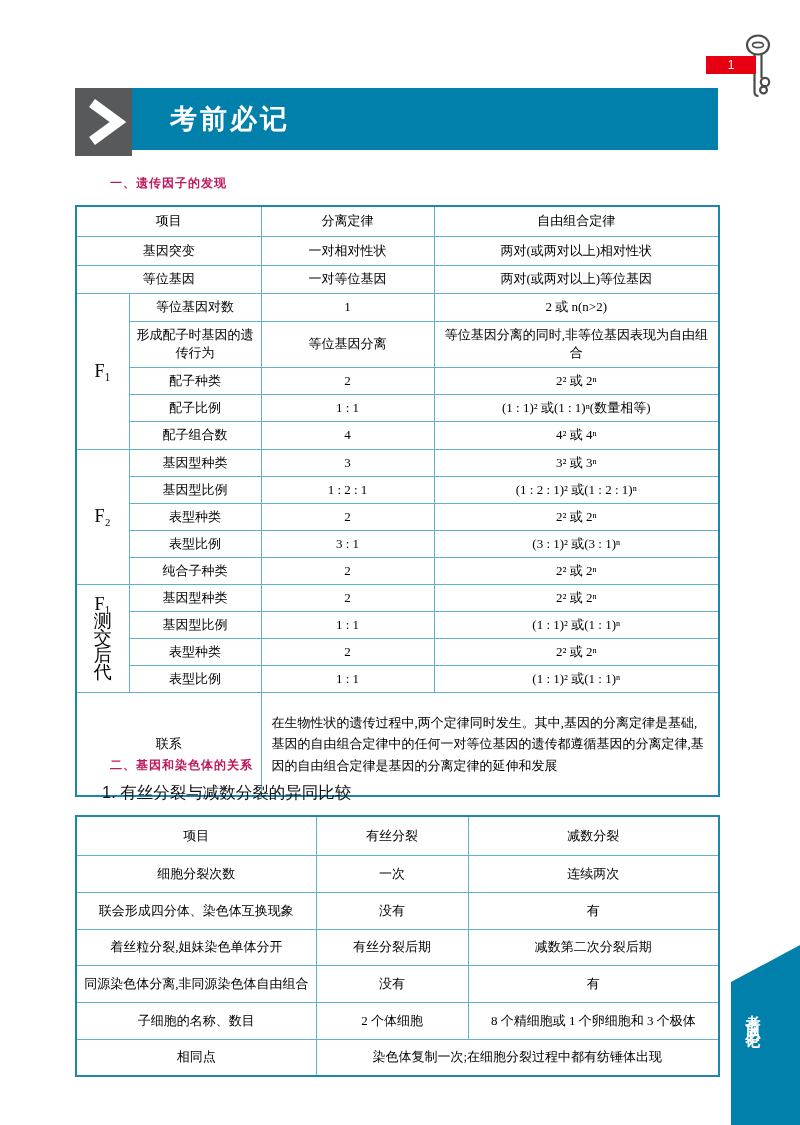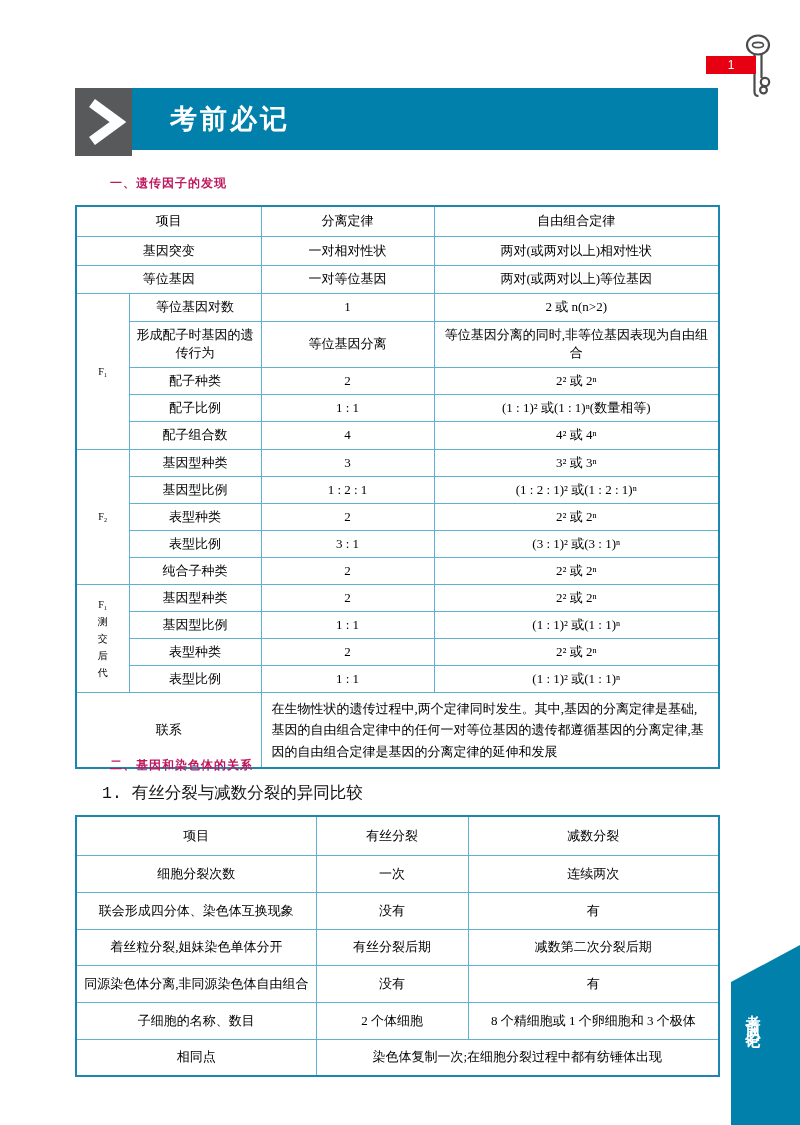--- a/index.html
+++ b/index.html
@@ -17,37 +17,37 @@
                display:flex;align-items:center;justify-content:center;}
   .banner{position:absolute;left:132px;top:88px;width:586px;height:62px;background:#0080ab;
           display:flex;align-items:center;}
   .banner-title{color:#fff;font-size:27px;font-weight:bold;letter-spacing:3px;padding-left:38px;}
 
   
   .h-sec{position:absolute;left:110px;font-size:12px;font-weight:bold;color:#be185d;letter-spacing:1px;}
   .h-sec1{top:175px;}
   .h-sec2{top:757px;text-align:right;}
   .h-sub{position:absolute;left:102px;top:782px;font-size:16.5px;color:#111;
-         font-family:Liberation Mono, monospace;}
+         font-family:Liberation Sans, sans-serif;}
 
   
   .tbl{position:absolute;left:75px;border-collapse:collapse;table-layout:fixed;
        font-family:Liberation Serif, serif;font-size:13px;color:#000000;
        border:2px solid #1d86ae;background:#fff;}
   .tbl td{border:1px solid #5fb1d0;text-align:center;vertical-align:middle;padding:2px 4px;
           overflow:hidden;}
   .t1{top:205px;width:643px;height:552px;}
   .t1 tr{height:27px;}
   .t1 tr.rh30{height:30px;}
   .t1 tr.rh29{height:29px;}
   .t1 tr.rh28{height:28px;}
   .t1 tr.rh46{height:46px;}
   .t1 tr.rh66{height:66px;}
-  .glabel{white-space:pre-line;line-height:17px;font-size:10px;}
-  .rel-text{text-align:left !important;padding:5px 10px !important;line-height:21.5px;}
+  .glabel{white-space:pre-line;line-height:17px;font-size:18px;}
+  .rel-text{text-align:left !important;padding:19px 10px !important;line-height:21.5px;}
 
   .t2{top:815px;width:643px;height:262px;}
   .t2 tr{height:26px;}
   .t2 tr.rh28{height:28px;}
 
   
   .side-tab{position:absolute;left:731px;top:945px;width:69px;height:180px;background:#0080ab;
             clip-path:polygon(0 37px,100% 0,100% 100%,0 100%);
             display:flex;justify-content:center;}
   .side-tab-label{writing-mode:vertical-rl;text-orientation:upright;color:#fff;font-size:15px;

